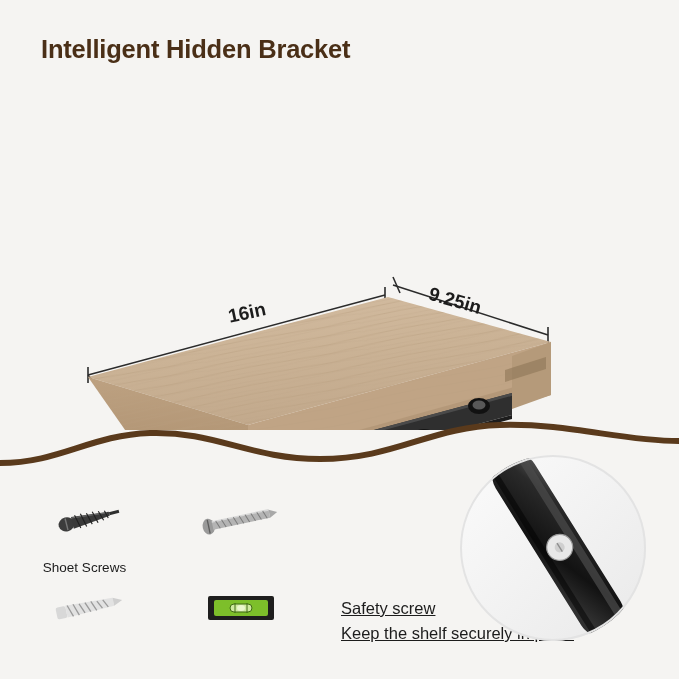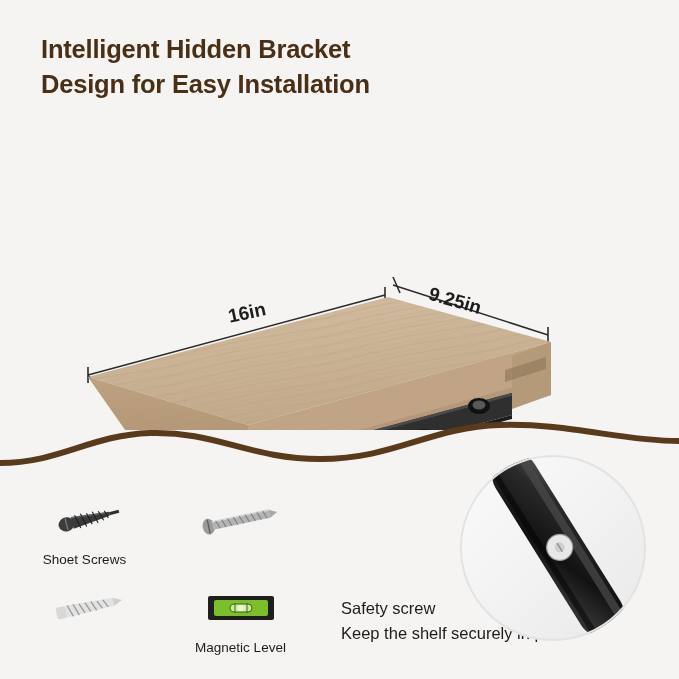--- a/index.html
+++ b/index.html
@@ -72,56 +72,56 @@
   }
 
   
   .acc {
     position: absolute;
     text-align: center;
   }
   .acc-label {
     font-size: 13.5px;
     color: #1c1c1c;
-    margin-top: 8px;
+    margin-top: 16px;
     white-space: nowrap;
   }
   .acc-1 { left: 22px; top: 500px; width: 125px; }
   .acc-2 { left: 178px; top: 500px; width: 125px; }
   .acc-3 { left: 22px; top: 588px; width: 125px; }
   .acc-4 { left: 178px; top: 588px; width: 125px; }
 
   
   .safety {
     position: absolute;
     left: 341px;
     top: 596px;
     font-size: 16.5px;
     color: #1c1c1c;
     line-height: 1.52;
+    text-decoration: underline;
   }
   .safety .s2 { display: block; }
 
   
   .photo-circle {
     position: absolute;
     left: 460px;
     top: 455px;
     width: 186px;
     height: 186px;
   }
 </style>
 </head>
 <body>
 
 <div id="page">
 
   <div class="headline">
     <span>Intelligent Hidden Bracket</span>
-    <span class="l2">Design for Easy Installation</span>
   </div>
 
   <div class="shelf-area">
     <svg width="679" height="300" viewBox="0 0 679 300">
       <defs>
         <linearGradient id="topGrad" x1="0" y1="0" x2="0.3" y2="1">
           <stop offset="0%" stop-color="#d4bda2"></stop>
           <stop offset="50%" stop-color="#cbb396"></stop>
           <stop offset="100%" stop-color="#c2a98c"></stop>
         </linearGradient>
@@ -256,21 +256,20 @@
   </div>
 
   <div class="acc acc-4">
     <svg width="125" height="40" viewBox="0 0 125 40">
       <rect x="30" y="8" width="66" height="24" rx="2" fill="#1e1e1e"></rect>
       <rect x="36" y="12" width="54" height="16" rx="2" fill="#7dbf2a"></rect>
       <rect x="52" y="16" width="22" height="8" rx="4" fill="#cfe9a0" stroke="#3f6b12" stroke-width="1"></rect>
       <ellipse cx="63" cy="20" rx="4" ry="3" fill="#eaf7cd"></ellipse>
       <path d="M57 15 L57 25 M69 15 L69 25" stroke="#3f6b12" stroke-width="1"></path>
     </svg>
-    <div class="acc-label">Magnetic Level</div>
   </div>
 
   <div class="safety">
     <span>Safety screw</span>
     <span class="s2">Keep the shelf securely in place</span>
   </div>
 
   <div class="photo-circle">
     <svg width="186" height="186" viewBox="0 0 186 186">
       <defs>

